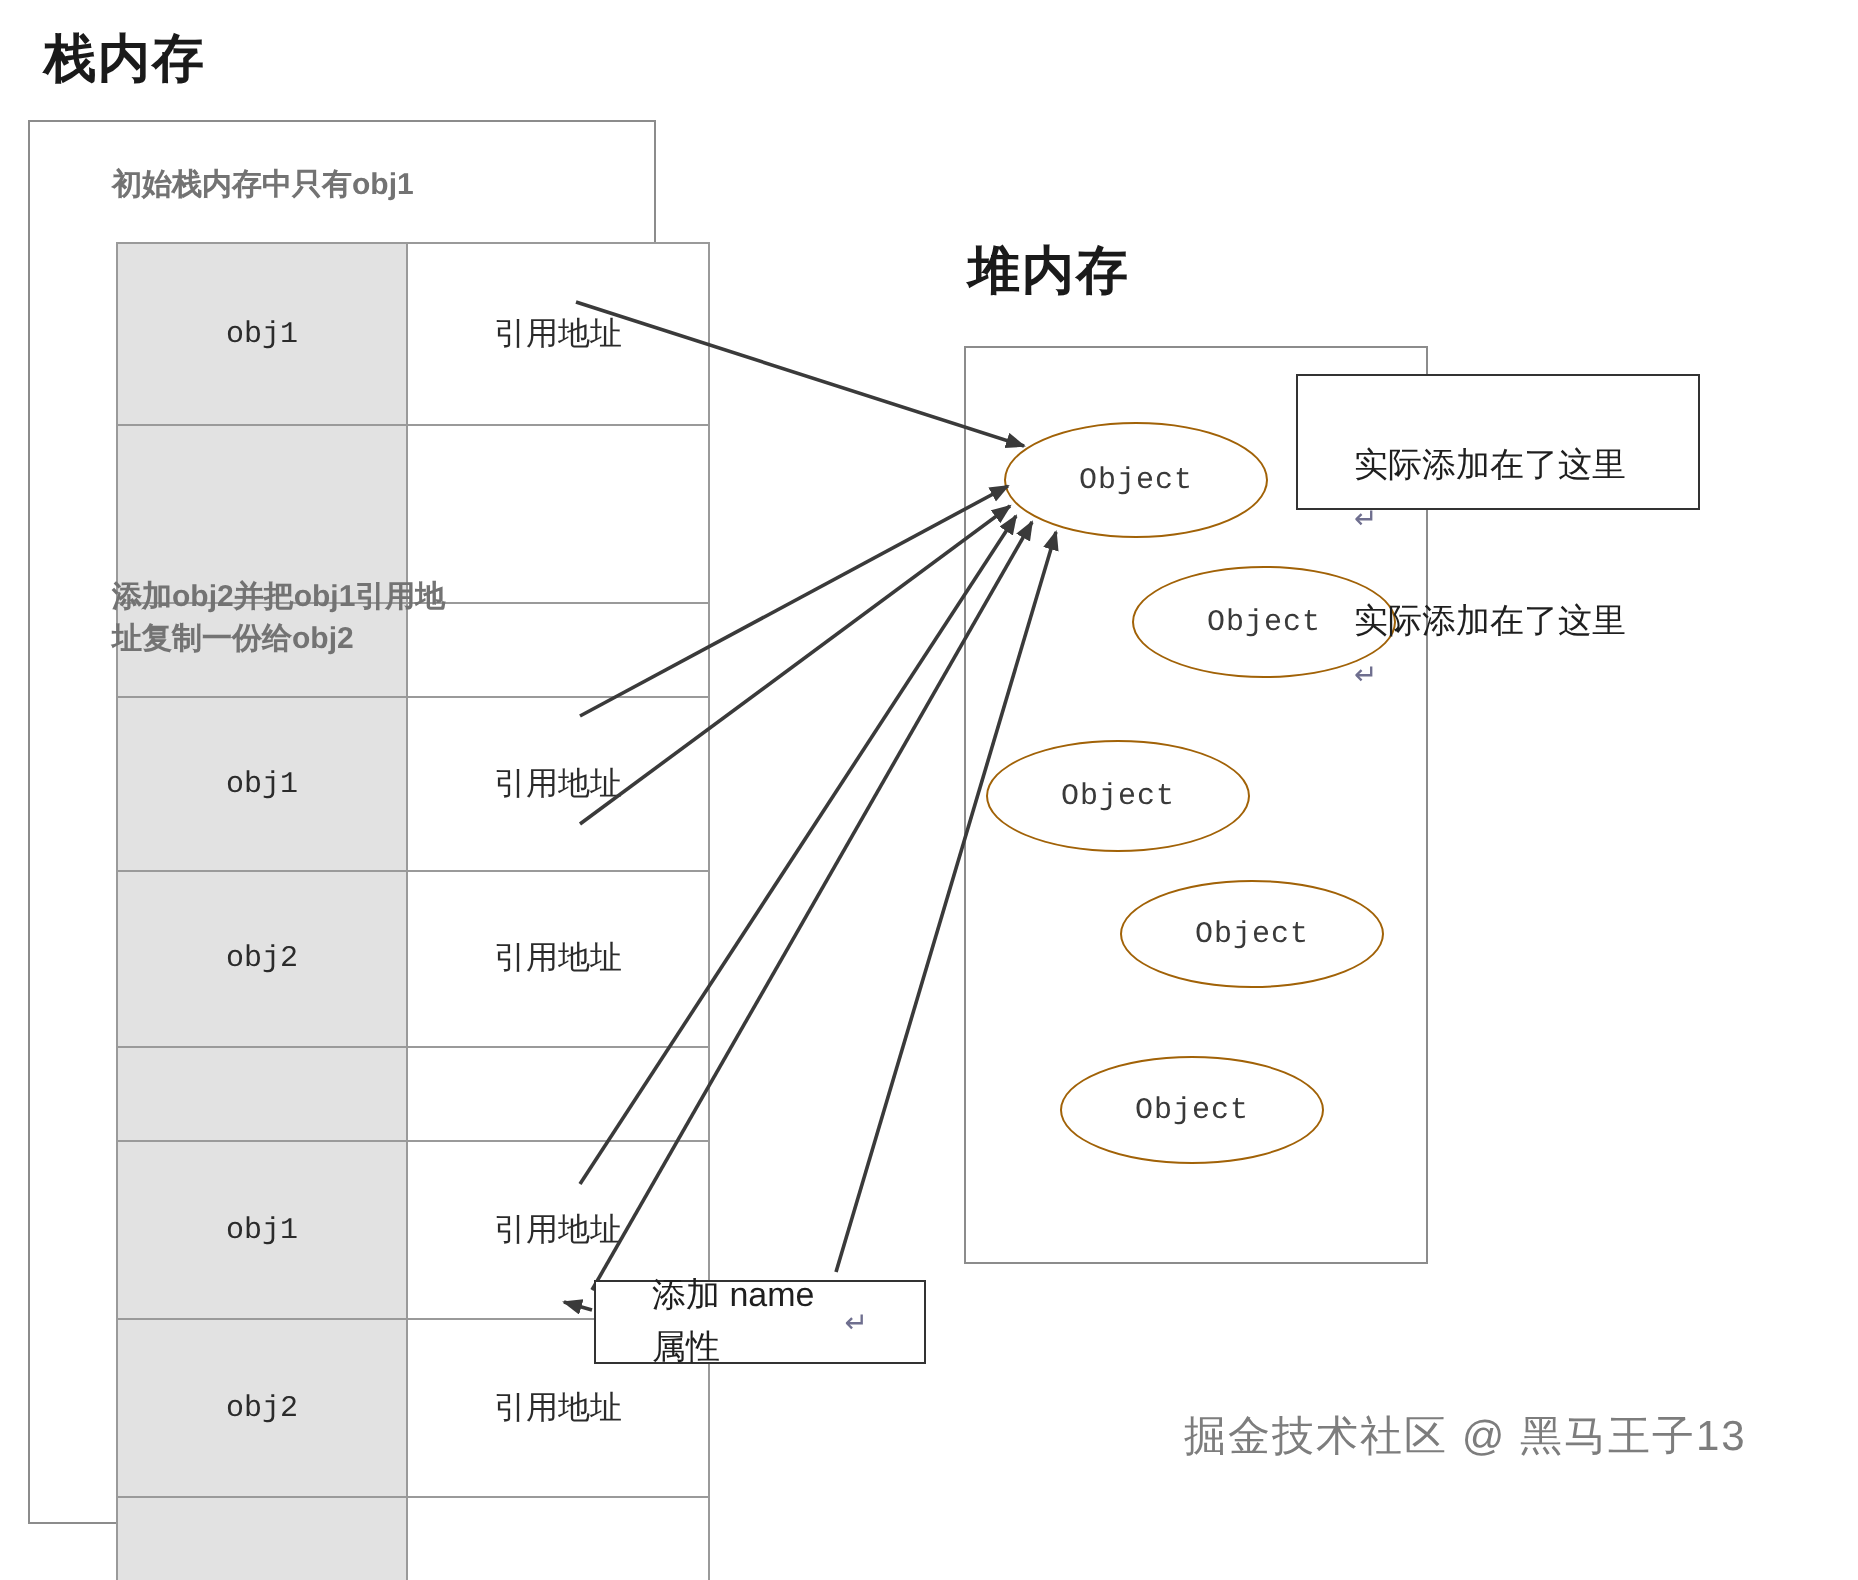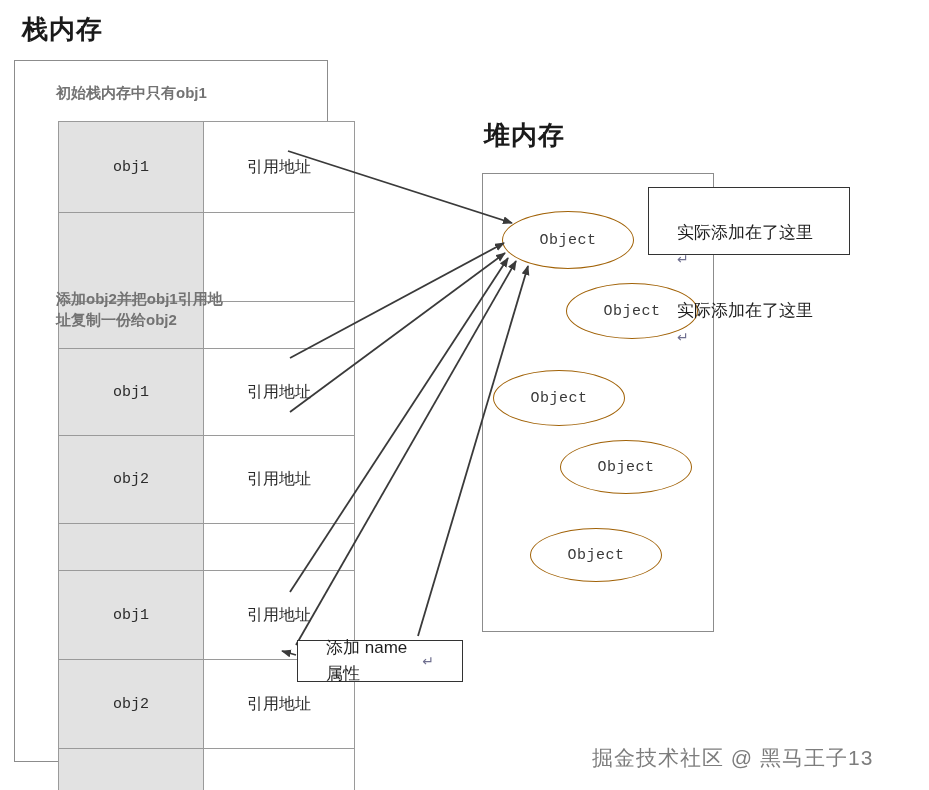--- a/index.html
+++ b/index.html
@@ -241,15 +241,15 @@
 
   <div class="abs callout" style="left:648px; top:187px; width:202px; height:68px;">
     <span>实际添加在了这里</span><span class="pilcrow">↵</span><br>
     <span>实际添加在了这里</span><span class="pilcrow">↵</span>
   </div>
 
   <div class="abs callout small" style="left:297px; top:640px; width:166px; height:42px;">
     <span>添加 name 属性</span><span class="pilcrow">↵</span>
   </div>
 
-  <div class="abs watermark" style="left:592px; top:744px;">掘金技术社区 @ 黑马王子13</div>
+  <div class="abs watermark" style="left:592px; top:704px;">掘金技术社区 @ 黑马王子13</div>
 
 </div>
 
 </body></html>

